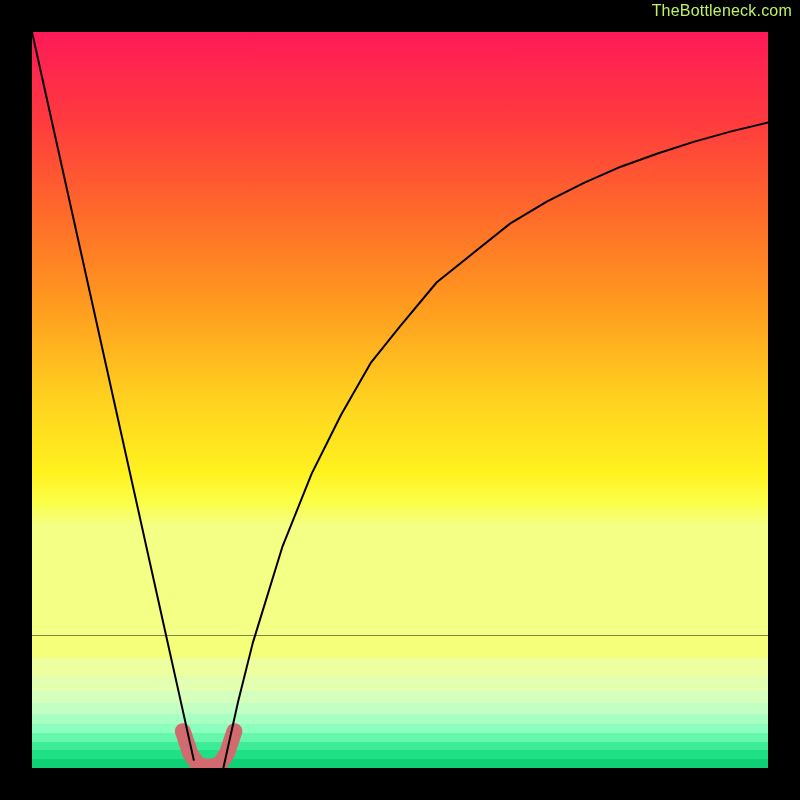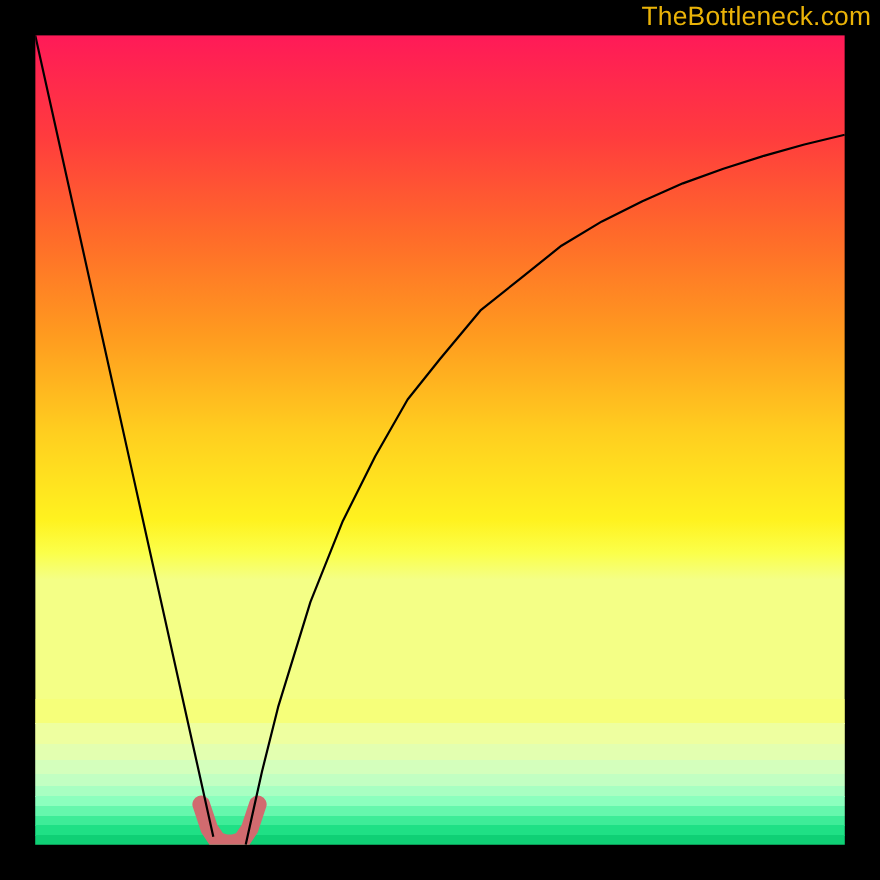--- a/index.html
+++ b/index.html
@@ -8,23 +8,23 @@
     position: relative;
     width: 800px;
     height: 800px;
     background: #000;
   }
   .watermark {
     position: absolute;
     top: 2px;
     right: 8px;
     font-family: Arial, Helvetica, sans-serif;
-    font-size: 24px;
+    font-size: 16px;
     font-weight: 500;
-    color: #eab308;
+    color: #bef264;
     letter-spacing: 0.2px;
     z-index: 50;
     text-align: right;
   }
   .plot-wrapper {
     position: absolute;
     left: 32px;
     top: 32px;
     width: 736px;
     height: 736px;

